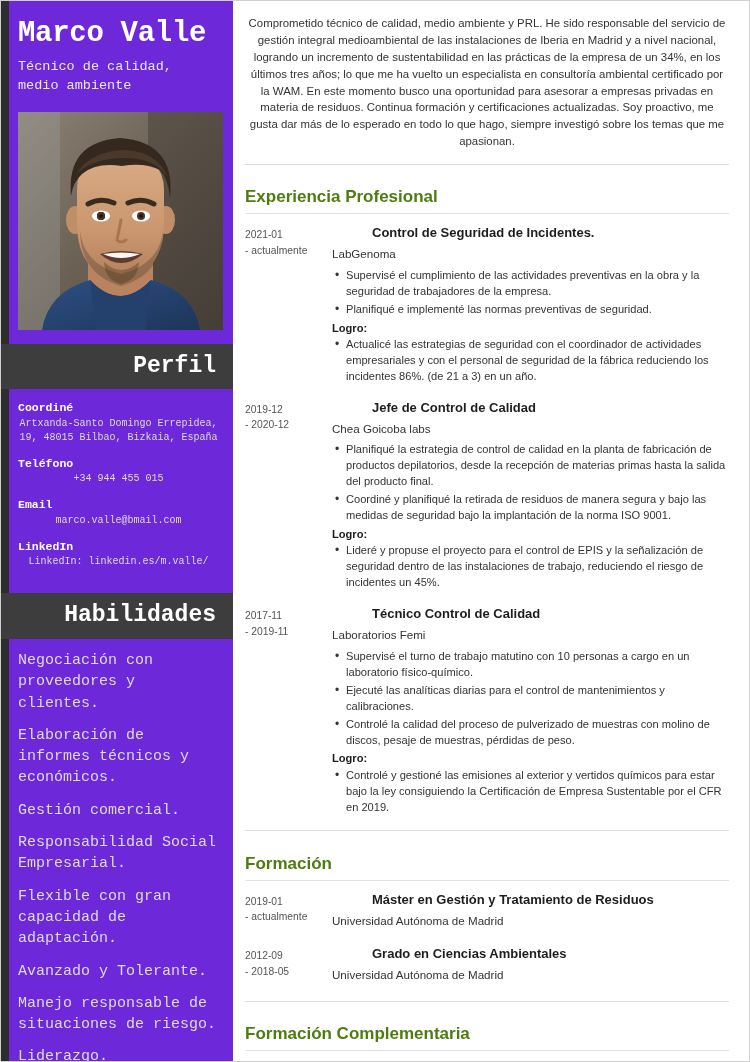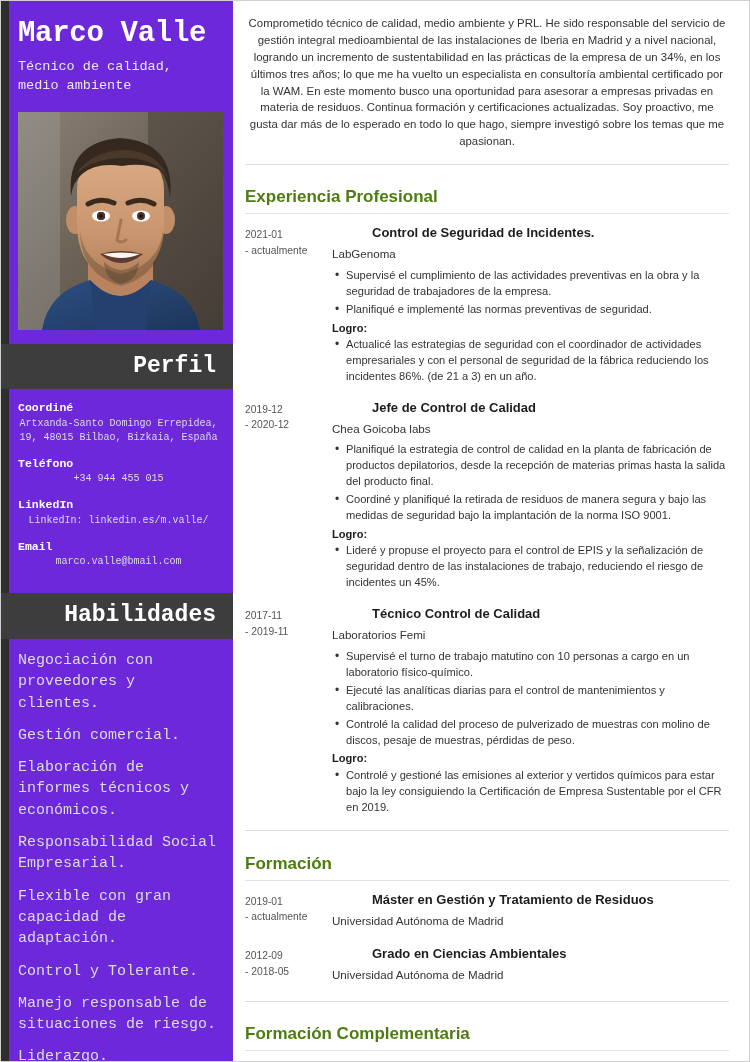--- a/index.html
+++ b/index.html
@@ -296,39 +296,39 @@
       <div class="sb-body">
         <div class="contact-item">
           <div class="contact-label">Coordiné</div>
           <div class="contact-value">Artxanda-Santo Domingo Errepidea, 19, 48015 Bilbao, Bizkaia, España</div>
         </div>
         <div class="contact-item">
           <div class="contact-label">Teléfono</div>
           <div class="contact-value">+34 944 455 015</div>
         </div>
         <div class="contact-item">
+          <div class="contact-label">Email</div>
+          <div class="contact-value">marco.valle@bmail.com</div>
+        </div>
+        <div class="contact-item">
           <div class="contact-label">LinkedIn</div>
           <div class="contact-value">LinkedIn: linkedin.es/m.valle/</div>
         </div>
-        <div class="contact-item">
-          <div class="contact-label">Email</div>
-          <div class="contact-value">marco.valle@bmail.com</div>
-        </div>
       </div>
 
       <div class="sb-section-head tight">
         <div class="sb-section-title">Habilidades</div>
       </div>
       <div class="sb-body">
         <div class="skill-item">Negociación con proveedores y clientes.</div>
+        <div class="skill-item">Elaboración de informes técnicos y económicos.</div>
         <div class="skill-item">Gestión comercial.</div>
-        <div class="skill-item">Elaboración de informes técnicos y económicos.</div>
         <div class="skill-item">Responsabilidad Social Empresarial.</div>
         <div class="skill-item">Flexible con gran capacidad de adaptación.</div>
-        <div class="skill-item">Control y Tolerante.</div>
+        <div class="skill-item">Avanzado y Tolerante.</div>
         <div class="skill-item">Manejo responsable de situaciones de riesgo.</div>
         <div class="skill-item">Liderazgo.</div>
       </div>
 
       <div class="sb-section-head tight">
         <div class="sb-section-title">Idiomas</div>
       </div>
       <div class="sb-body">
         <div class="lang-row">
           <div class="lang-text">Español- Nativo.</div>

